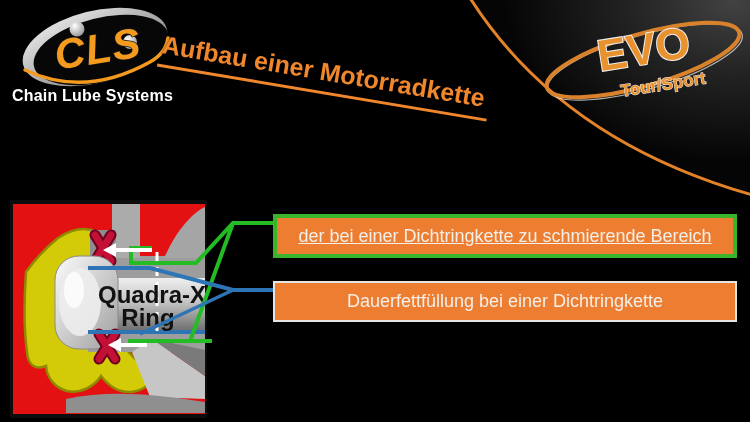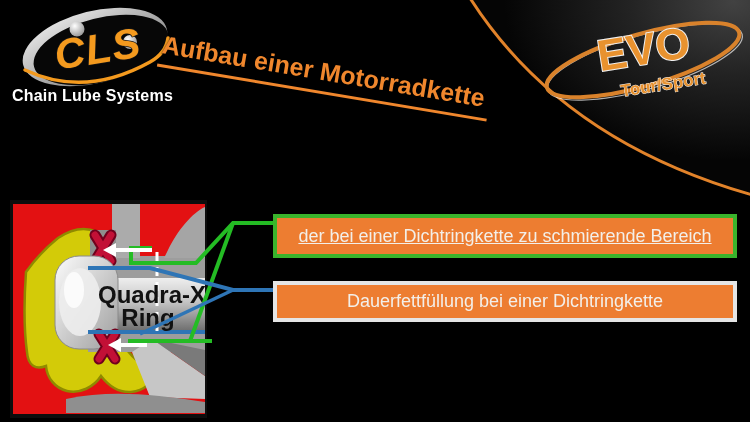--- a/index.html
+++ b/index.html
@@ -20,21 +20,21 @@
     left:12px;top:87px;width:170px;text-align:left;
     color:#ffffff;font-size:16px;font-weight:bold;letter-spacing:.2px;
     white-space:nowrap;
   }
   .callout{
     left:273px;width:464px;box-sizing:border-box;
     background:#ED7D31;display:flex;align-items:center;justify-content:center;
     color:#F3EFE9;font-size:18px;white-space:nowrap;
   }
   #callout-green{top:214px;height:44px;border:4px solid #3AB42C;text-decoration:underline;}
-  #callout-blue{top:281px;height:41px;border:4px solid #e5e5e5;}
+  #callout-blue{top:281px;height:41px;border:2px solid #e5e5e5;}
 </style>
 </head>
 <body>
 
 <div id="slide">
 
   <svg width="750" height="422" viewBox="0 0 750 422" style="z-index:1;">
     <defs>
       <radialGradient id="cornerGrad" cx="92%" cy="2%" r="80%">
         <stop offset="0%" stop-color="#424242"></stop>

